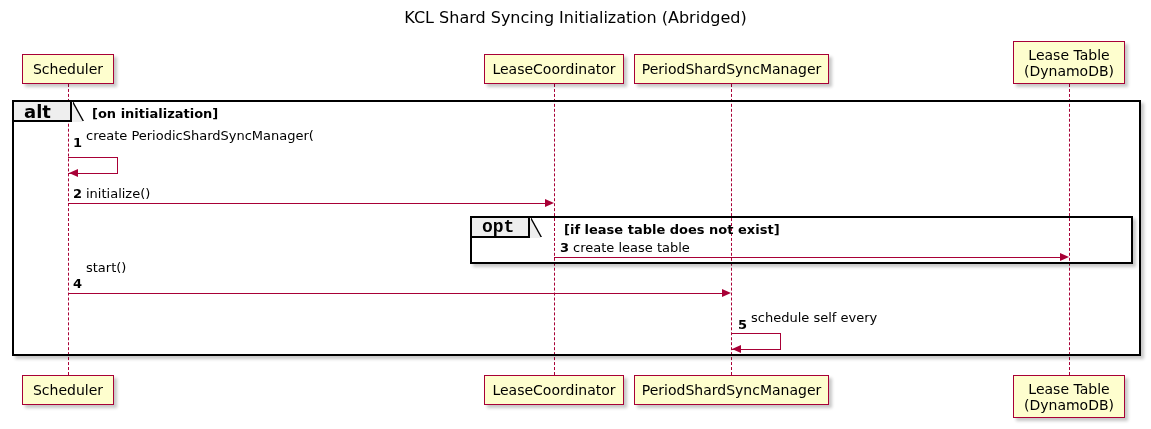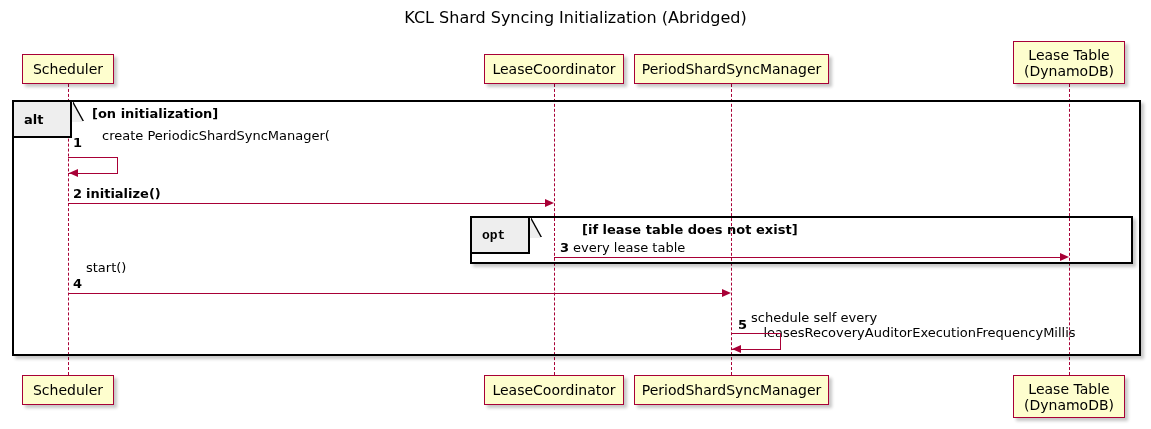--- a/index.html
+++ b/index.html
@@ -60,26 +60,26 @@
   .frame {
     position: absolute;
     box-sizing: border-box;
     border: 2px solid #000000;
     background: transparent;
     box-shadow: 3px 3px 3px rgba(0,0,0,0.22);
   }
   .frame-tab {
     position: absolute;
     box-sizing: border-box;
-    height: 36px;
+    height: 20px;
     background: #EEEEEE;
     border-right: 2px solid #000000;
     border-bottom: 2px solid #000000;
     color: #000000;
-    font-size: 13px;
+    font-size: 18px;
     font-weight: bold;
     display: flex;
     align-items: center;
     padding-left: 10px;
     white-space: pre;
   }
   .frame-tab-notch {
     position: absolute;
     width: 0;
     height: 0;
@@ -159,21 +159,21 @@
     <span>alt</span>
   </div>
   <div class="frame-tab-notch" style="left:72px; top:102px;"></div>
   <div class="frame-label" style="left:92px; top:106px;">[on initialization]</div>
 
   <div class="frame" style="left:470px; top:216px; width:663px; height:48px;"></div>
   <div class="frame-tab" style="left:472px; top:218px; width:58px;font-family:Liberation Mono, monospace;">
     <span>opt</span>
   </div>
   <div class="frame-tab-notch" style="left:530px; top:218px;"></div>
-  <div class="frame-label" style="left:582px; top:222px;">[if lease table does not exist]</div>
+  <div class="frame-label" style="left:564px; top:222px;">[if lease table does not exist]</div>
 
   <div class="participant" style="left:22px; top:54px; width:92px; height:30px;">
     <span>Scheduler</span>
   </div>
   <div class="participant" style="left:484px; top:54px; width:140px; height:30px;">
     <span>LeaseCoordinator</span>
   </div>
   <div class="participant" style="left:634px; top:54px; width:195px; height:30px;">
     <span>PeriodShardSyncManager</span>
   </div>
@@ -190,38 +190,37 @@
   </div>
   <div class="participant" style="left:634px; top:375px; width:195px; height:30px;">
     <span>PeriodShardSyncManager</span>
   </div>
   <div class="participant" style="left:1013px; top:375px; width:112px; height:43px;">
     <span>Lease Table</span>
     <span>(DynamoDB)</span>
   </div>
 
   <div class="msg-num" style="left:73px; top:135px;">1</div>
-  <div class="msg-text" style="left:86px; top:128px;margin-left:16px;">create PeriodicShardSyncManager(</div>
+  <div class="msg-text" style="left:86px; top:128px;">create PeriodicShardSyncManager(</div>
   <div class="self-loop" style="left:68px; top:157px; width:50px; height:17px;"></div>
   <div class="arrow-left" style="left:69px; top:169px;"></div>
 
   <div class="msg-num" style="left:73px; top:186px;">2</div>
-  <div class="msg-text" style="left:86px; top:186px;font-weight:bold;">initialize()</div>
+  <div class="msg-text" style="left:86px; top:186px;">initialize()</div>
   <div class="msg-line" style="left:68px; top:203px; width:478px;"></div>
   <div class="arrow-right" style="left:545px; top:199px;"></div>
 
   <div class="msg-num" style="left:560px; top:240px;">3</div>
-  <div class="msg-text" style="left:573px; top:240px;">every lease table</div>
+  <div class="msg-text" style="left:573px; top:240px;">create lease table</div>
   <div class="msg-line" style="left:554px; top:257px; width:507px;"></div>
   <div class="arrow-right" style="left:1060px; top:253px;"></div>
 
   <div class="msg-num" style="left:73px; top:276px;">4</div>
   <div class="msg-text" style="left:86px; top:260px;">start()</div>
   <div class="msg-line" style="left:68px; top:293px; width:655px;"></div>
   <div class="arrow-right" style="left:722px; top:289px;"></div>
 
   <div class="msg-num" style="left:738px; top:317px;">5</div>
   <div class="msg-text" style="left:751px; top:310px;">schedule self every</div>
-  <div class="msg-text" style="left:751px; top:325px;">   leasesRecoveryAuditorExecutionFrequencyMillis</div>
   <div class="self-loop" style="left:731px; top:333px; width:50px; height:17px;"></div>
   <div class="arrow-left" style="left:732px; top:345px;"></div>
 
 </div>
 
 </body></html>

